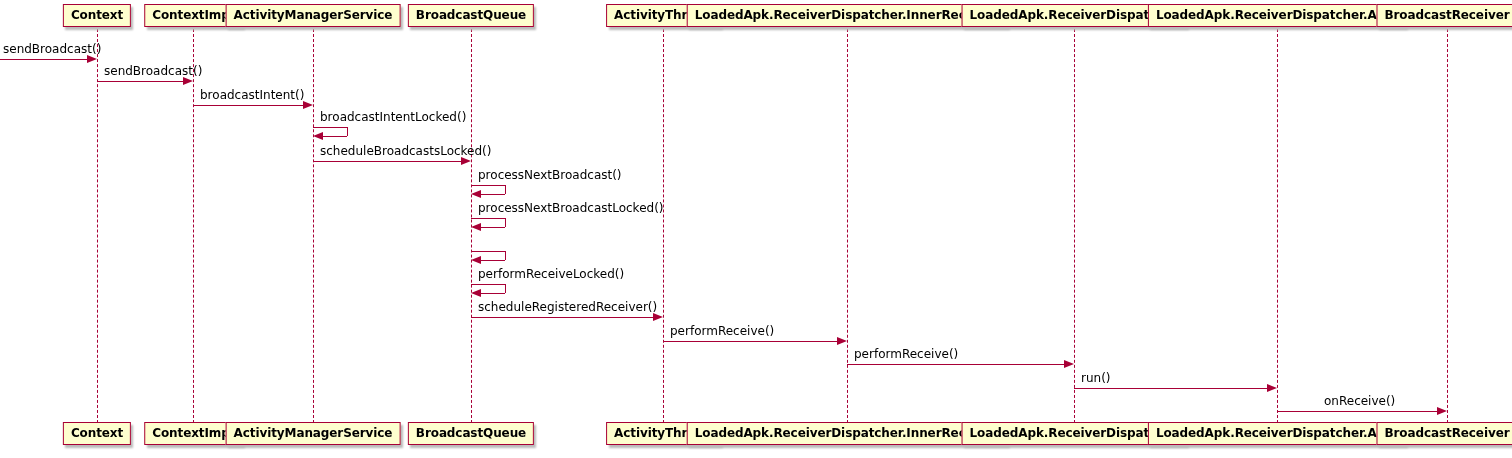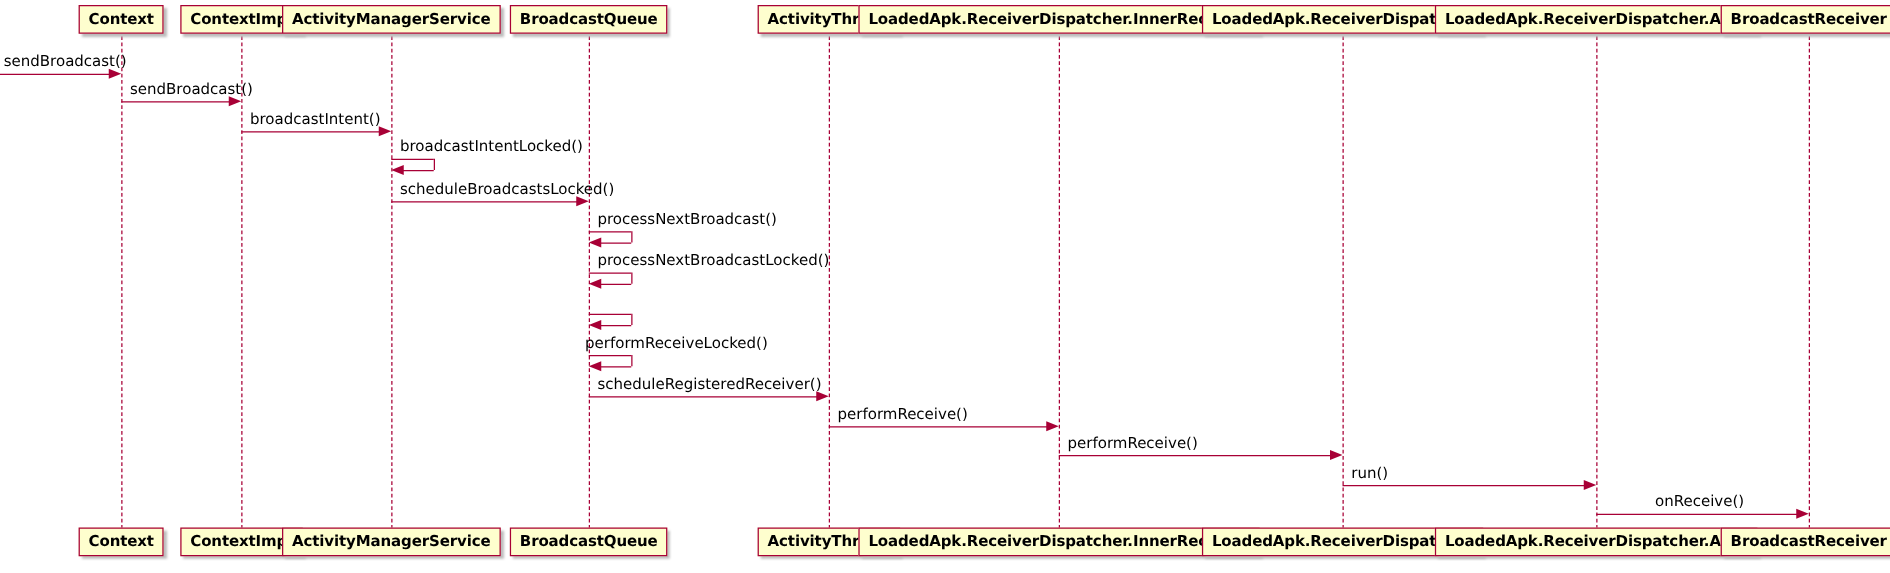--- a/index.html
+++ b/index.html
@@ -83,21 +83,21 @@
     <div class="arrow-l" style="left: 471px; top: 223px;"></div>
     <div class="mlabel" style="left: 478px; top: 201px;">processNextBroadcastLocked()</div>
     <div class="mline" style="left: 471px; top: 251px; width: 34px;"></div>
     <div class="vline" style="left: 505px; top: 251px; height: 9px;"></div>
     <div class="mline" style="left: 480px; top: 260px; width: 25px;"></div>
     <div class="arrow-l" style="left: 471px; top: 256px;"></div>
     <div class="mline" style="left: 471px; top: 284px; width: 34px;"></div>
     <div class="vline" style="left: 505px; top: 284px; height: 9px;"></div>
     <div class="mline" style="left: 480px; top: 293px; width: 25px;"></div>
     <div class="arrow-l" style="left: 471px; top: 289px;"></div>
-    <div class="mlabel" style="left: 468px; top: 267px;">performReceiveLocked()</div>
+    <div class="mlabel" style="left: 478px; top: 267px;">performReceiveLocked()</div>
     <div class="mline" style="left: 471px; top: 317px; width: 183px;"></div>
     <div class="arrow-r" style="left: 653px; top: 313px;"></div>
     <div class="mlabel" style="left: 478px; top: 300px;">scheduleRegisteredReceiver()</div>
     <div class="mline" style="left: 663px; top: 341px; width: 175px;"></div>
     <div class="arrow-r" style="left: 837px; top: 337px;"></div>
     <div class="mlabel" style="left: 670px; top: 324px;">performReceive()</div>
     <div class="mline" style="left: 847px; top: 364px; width: 218px;"></div>
     <div class="arrow-r" style="left: 1064px; top: 360px;"></div>
     <div class="mlabel" style="left: 854px; top: 347px;">performReceive()</div>
     <div class="mline" style="left: 1074px; top: 388px; width: 194px;"></div>

